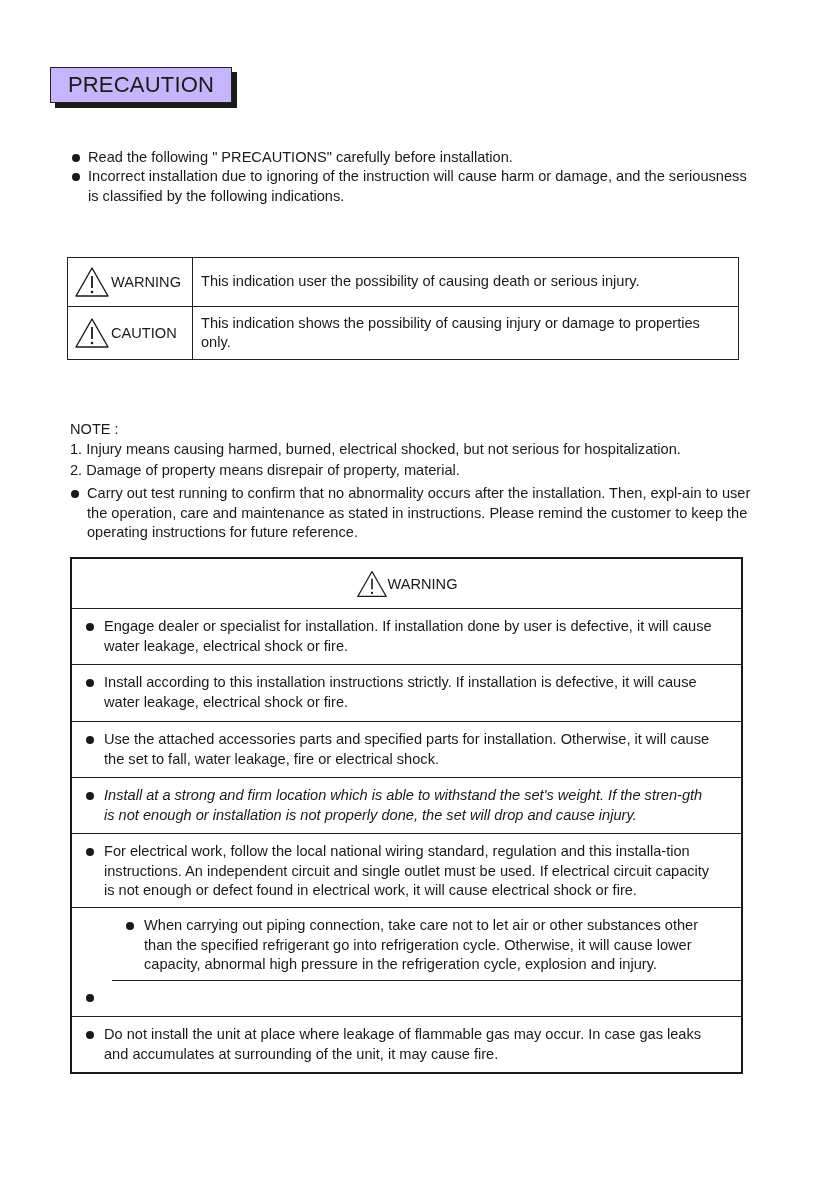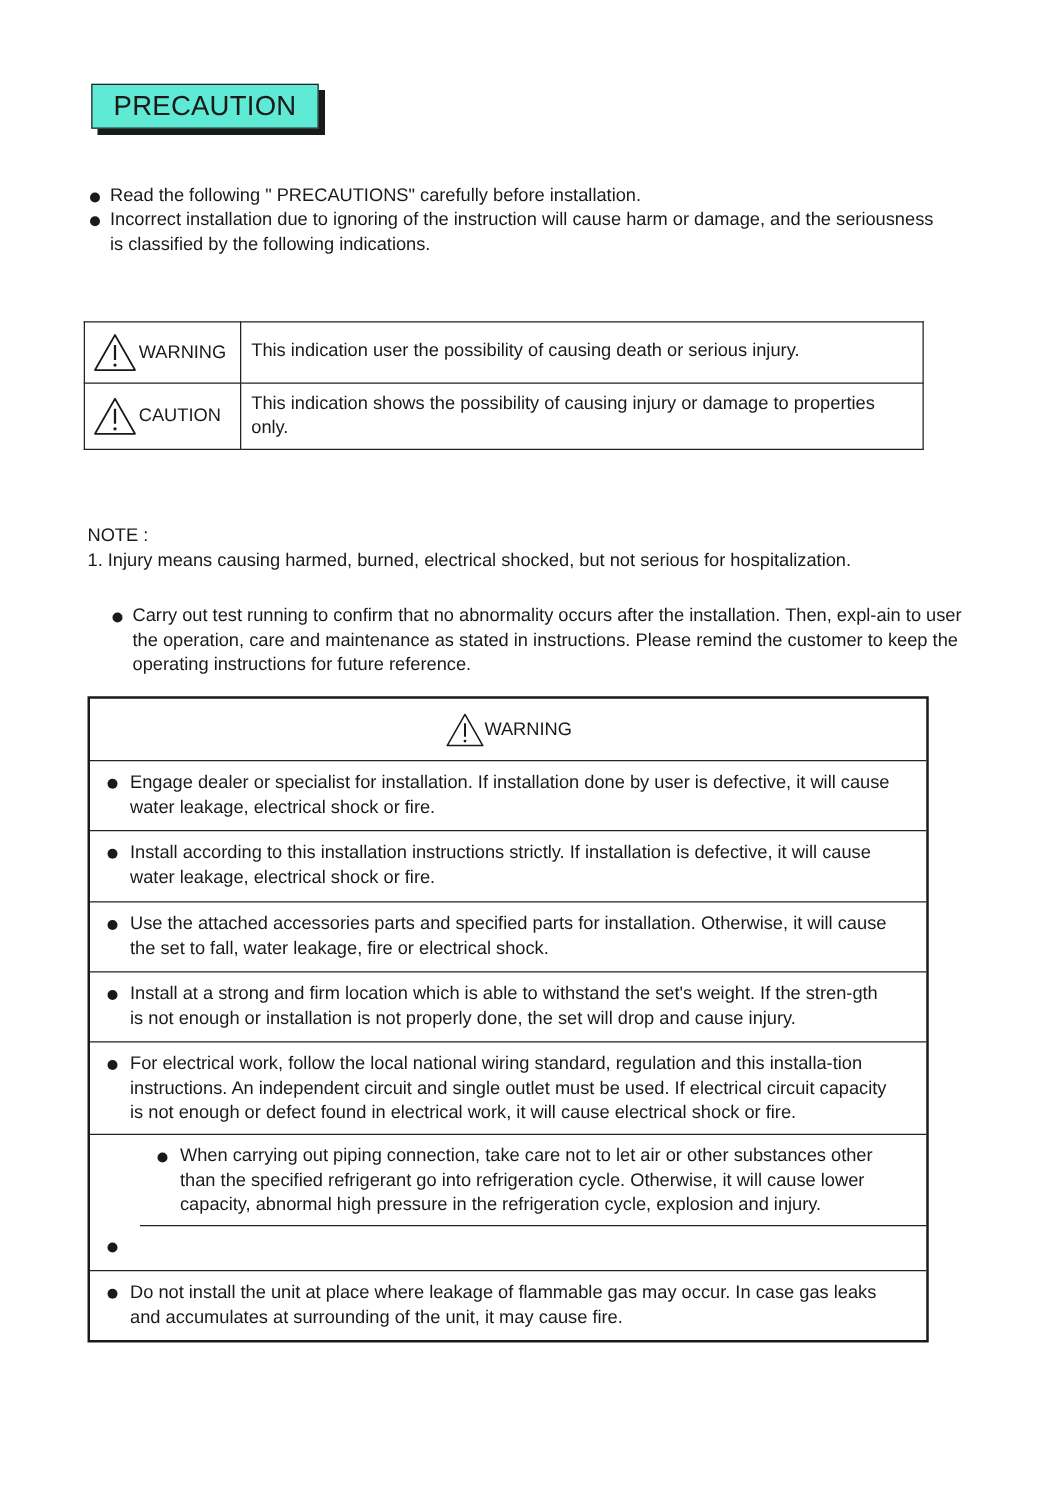--- a/index.html
+++ b/index.html
@@ -1,22 +1,22 @@
 <!DOCTYPE html>
 <html><head>
 <meta charset="utf-8">
 <style>
   html, body { margin: 0; padding: 0; background: #ffffff; }
   body {
     width: 840px; height: 1192px; position: relative; overflow: hidden;
     font-family: "Liberation Sans", sans-serif; color: #1a1a1a;
   }
   .title-box {
-    position: absolute; left: 73px; top: 67px; width: 180px; height: 34px;
-    border: 1.5px solid #222; background: #5eead4;
+    position: absolute; left: 50px; top: 67px; width: 180px; height: 34px;
+    border: 1.5px solid #222; background: #c4b5fd;
     box-shadow: 5px 5px 0 #1a1a1a;
     display: flex; align-items: center; justify-content: center;
     font-size: 22px; letter-spacing: 0.2px;
   }
   .intro { position: absolute; left: 70px; top: 148px; width: 690px; font-size: 14.6px; line-height: 19.4px; }
   .bullet-line { position: relative; padding-left: 18px; }
   .bullet-line .dot {
     position: absolute; left: 2px; top: 6px; width: 8px; height: 8px;
     border-radius: 50%; background: #1a1a1a;
   }
@@ -26,40 +26,40 @@
     position: absolute; left: 67px; top: 257px; width: 672px;
     border-collapse: collapse; font-size: 14.6px;
   }
   table.ind td { border: 1.5px solid #222; vertical-align: middle; }
   table.ind td.lbl { width: 118px; height: 48px; padding: 0 0 0 6px; white-space: nowrap; }
   table.ind td.txt { padding: 2px 8px; line-height: 19.4px; }
   .lbl-inner { display: flex; align-items: center; gap: 1px; }
   .tri { display: inline-block; width: 36px; height: 32px; }
 
   .note { position: absolute; left: 70px; top: 419px; width: 690px; font-size: 14.6px; line-height: 20.4px; }
-  .carry { position: absolute; left: 88px; top: 484px; width: 690px; font-size: 14.6px; line-height: 19.6px; }
+  .carry { position: absolute; left: 69px; top: 484px; width: 690px; font-size: 14.6px; line-height: 19.6px; }
 
   .warn-table {
     position: absolute; left: 70px; top: 557px; width: 673px;
     border: 2px solid #1a1a1a; box-sizing: border-box;
   }
   .warn-head {
     height: 49px; border-bottom: 1.5px solid #222;
     display: flex; align-items: center; justify-content: center; font-size: 14.6px;
   }
   .warn-head .tri { width: 32px; height: 30px; }
   .warn-row {
     position: relative; border-bottom: 1.5px solid #222; box-sizing: border-box;
     padding: 8px 26px 0 32px; font-size: 14.6px; line-height: 19.6px;
   }
   .warn-row:last-child { border-bottom: none; }
   .warn-row .dot {
     position: absolute; left: 14px; top: 14px; width: 8px; height: 8px; border-radius: 50%; background: #1a1a1a;
   }
-  .r1 { height: 56px; } .r2 { height: 57px; } .r3 { height: 56px; } .r4 { height: 56px; }
+  .r1 { height: 56px; } .r2 { height: 57px; } .r3 { height: 56px; } .r4 { height: 56px; font-style: italic; }
   .r5 { height: 74px; } .r6 { height: 73px; margin-left: 40px; } .r7 { height: 36px; padding-top: 7px; } .r8 { height: 55px; }
 </style>
 </head>
 <body>
 
 <div class="title-box">
   <span>PRECAUTION</span>
 </div>
 
 <div class="intro">
@@ -100,20 +100,21 @@
       </div>
     </td>
     <td class="txt">This indication shows the possibility of causing injury or damage to properties only.</td>
   </tr>
 </tbody>
   </table>
 
 <div class="note">
   <div>NOTE :</div>
   <div>1. Injury means causing harmed, burned, electrical shocked, but not serious for hospitalization.</div>
+  <div>2. Damage of property means disrepair of property, material.</div>
 </div>
 
 <div class="carry">
   <div class="bullet-line">
     <span class="dot"></span>
     <span>Carry out test running to confirm that no abnormality occurs after the installation. Then, expl-ain to user the operation, care and maintenance as stated in instructions. Please remind the customer to keep the operating instructions for future reference.</span>
   </div>
 </div>
 
 <div class="warn-table">

